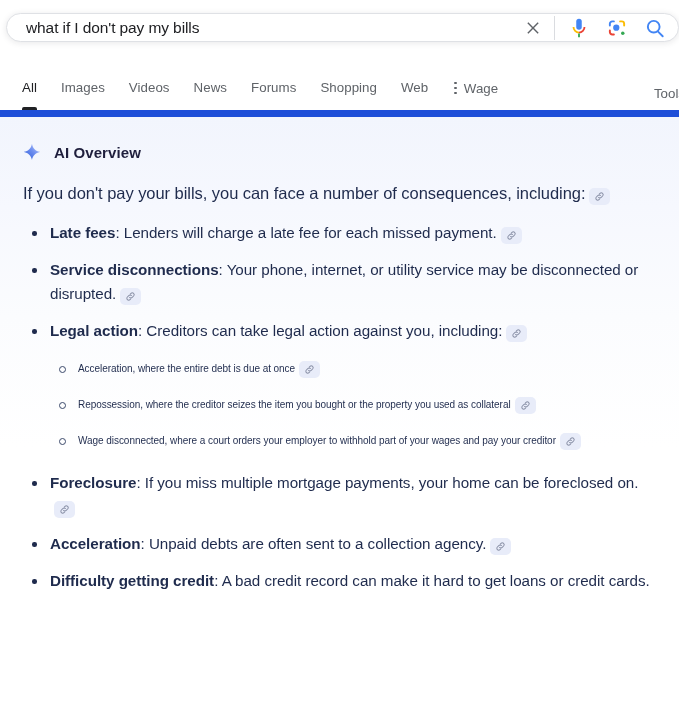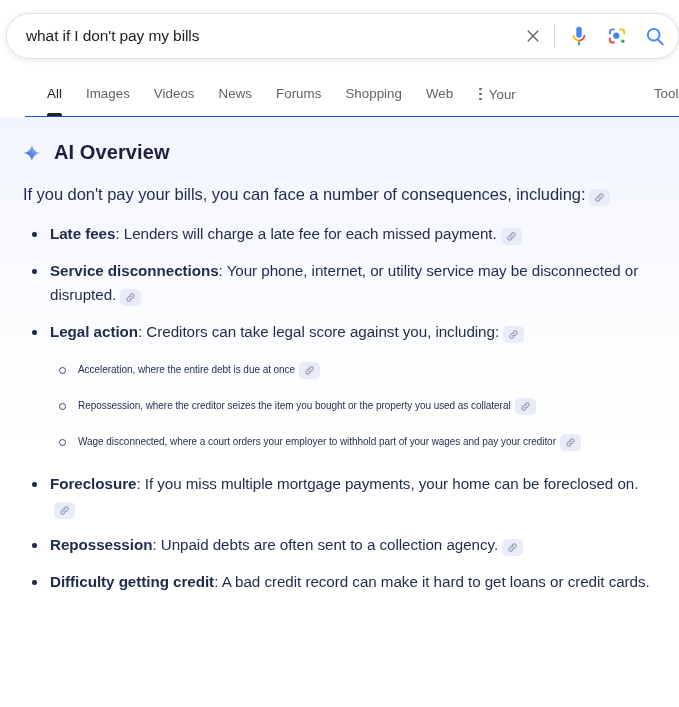--- a/index.html
+++ b/index.html
@@ -17,21 +17,21 @@
   .search-header {
     position: relative;
     height: 72px;
     padding: 13px 0 0 0;
   }
 
   .search-box {
     position: relative;
     display: flex;
     align-items: center;
-    height: 46px;
+    height: 29px;
     margin-left: 6px;
     margin-right: 0;
     border: 1px solid #dfe1e5;
     border-radius: 24px;
     background: #fff;
     box-shadow: 0 1px 6px rgba(32,33,36,.10);
   }
 
   .search-input {
     flex: 1;
@@ -71,24 +71,23 @@
     background: #dadce0;
     margin: 0 5px 0 2px;
     flex: none;
   }
 
   
   .nav-bar {
     position: relative;
     height: 45px;
     display: flex;
-    align-items: center;
+    align-items: flex-end;
     padding-left: 18px;
-    border-bottom: 1px solid #1d4ed8;
-    margin-left: 25px;
+    border-bottom: 7px solid #1d4ed8;
   }
 
   .nav-tabs {
     display: flex;
     align-items: center;
     flex: 1;
     height: 44px;
   }
 
   .nav-tab {
@@ -172,21 +171,21 @@
   }
 
   .sparkle {
     width: 22px;
     height: 22px;
     flex: none;
     display: block;
   }
 
   .ai-title {
-    font-size: 20px;
+    font-size: 15px;
     font-weight: bold;
     color: #1f1f3d;
     letter-spacing: 0.1px;
   }
 
   .ai-body {
     padding: 0 16px 0 23px;
   }
 
   .ai-intro {
@@ -322,21 +321,21 @@
     <div class="nav-tab">Forums</div>
     <div class="nav-tab">Shopping</div>
     <div class="nav-tab">Web</div>
 
     <div class="nav-more">
       <span class="dots-icon">
           <i></i>
           <i></i>
           <i></i>
         </span>
-      <span>Your</span>
+      <span>Wage</span>
     </div>
   </div>
   <div class="nav-tools">Tools</div>
 </div>
 
 <div class="ai-overview">
 
   <div class="ai-header">
     <svg class="sparkle" viewBox="0 0 24 24">
       <defs>
@@ -372,21 +371,21 @@
           </span></li>
 
 
       <li><span class="b-term">Service disconnections</span><span>: Your phone, internet, or utility service may be disconnected or disrupted.</span><span class="cite">
             <svg width="11" height="11" viewBox="0 0 24 24">
               <path fill="none" stroke="#8b92a8" stroke-width="2.2" stroke-linecap="round" d="M10 14a4 4 0 0 0 5.7 0l3.1-3.1a4 4 0 1 0-5.7-5.7L11.6 6.8"></path>
               <path fill="none" stroke="#8b92a8" stroke-width="2.2" stroke-linecap="round" d="M14 10a4 4 0 0 0-5.7 0l-3.1 3.1a4 4 0 1 0 5.7 5.7l1.5-1.5"></path>
             </svg>
           </span></li>
 
-      <li><span class="b-term">Legal action</span><span>: Creditors can take legal score against you, including:</span><span class="cite">
+      <li><span class="b-term">Legal action</span><span>: Creditors can take legal action against you, including:</span><span class="cite">
             <svg width="11" height="11" viewBox="0 0 24 24">
               <path fill="none" stroke="#8b92a8" stroke-width="2.2" stroke-linecap="round" d="M10 14a4 4 0 0 0 5.7 0l3.1-3.1a4 4 0 1 0-5.7-5.7L11.6 6.8"></path>
               <path fill="none" stroke="#8b92a8" stroke-width="2.2" stroke-linecap="round" d="M14 10a4 4 0 0 0-5.7 0l-3.1 3.1a4 4 0 1 0 5.7 5.7l1.5-1.5"></path>
             </svg>
           </span>
 
         <ul class="lvl2">
           <li><span>Acceleration, where the entire debt is due at once</span><span class="cite">
                 <svg width="11" height="11" viewBox="0 0 24 24">
                   <path fill="none" stroke="#8b92a8" stroke-width="2.2" stroke-linecap="round" d="M10 14a4 4 0 0 0 5.7 0l3.1-3.1a4 4 0 1 0-5.7-5.7L11.6 6.8"></path>
@@ -410,21 +409,21 @@
         </ul>
       </li>
 
       <li><span class="b-term">Foreclosure</span><span>: If you miss multiple mortgage payments, your home can be foreclosed on.</span><span class="cite">
             <svg width="11" height="11" viewBox="0 0 24 24">
               <path fill="none" stroke="#8b92a8" stroke-width="2.2" stroke-linecap="round" d="M10 14a4 4 0 0 0 5.7 0l3.1-3.1a4 4 0 1 0-5.7-5.7L11.6 6.8"></path>
               <path fill="none" stroke="#8b92a8" stroke-width="2.2" stroke-linecap="round" d="M14 10a4 4 0 0 0-5.7 0l-3.1 3.1a4 4 0 1 0 5.7 5.7l1.5-1.5"></path>
             </svg>
           </span></li>
 
-      <li><span class="b-term">Repossession</span><span>: Unpaid debts are often sent to a collection agency.</span><span class="cite">
+      <li><span class="b-term">Acceleration</span><span>: Unpaid debts are often sent to a collection agency.</span><span class="cite">
             <svg width="11" height="11" viewBox="0 0 24 24">
               <path fill="none" stroke="#8b92a8" stroke-width="2.2" stroke-linecap="round" d="M10 14a4 4 0 0 0 5.7 0l3.1-3.1a4 4 0 1 0-5.7-5.7L11.6 6.8"></path>
               <path fill="none" stroke="#8b92a8" stroke-width="2.2" stroke-linecap="round" d="M14 10a4 4 0 0 0-5.7 0l-3.1 3.1a4 4 0 1 0 5.7 5.7l1.5-1.5"></path>
             </svg>
           </span></li>
 
       <li><span class="b-term">Difficulty getting credit</span><span>: A bad credit record can make it hard to get loans or credit cards.</span></li>
 
     </ul>
   </div>

